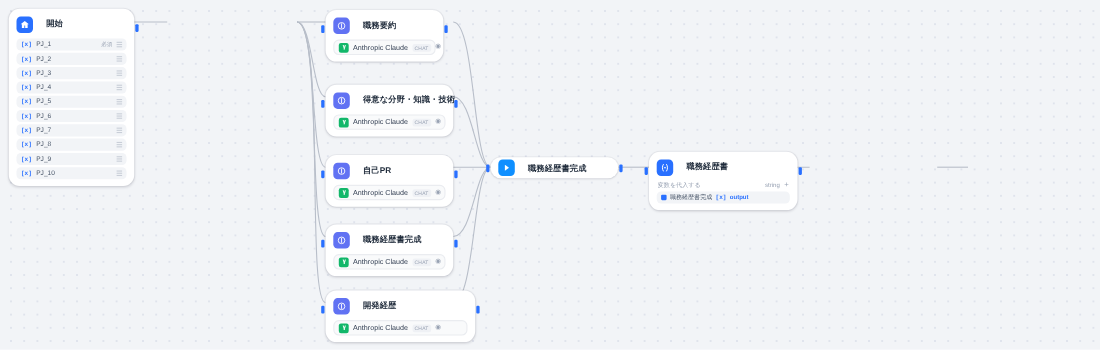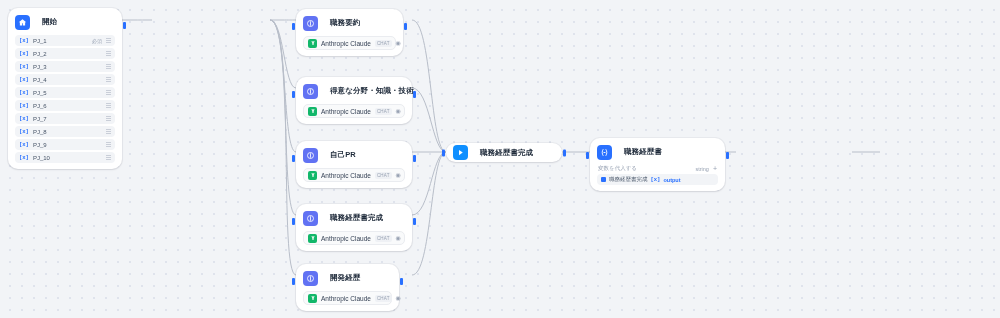--- a/index.html
+++ b/index.html
@@ -352,21 +352,21 @@
           </svg>
       </span>
       <span class="model-name">Anthropic Claude</span>
       <span class="model-tag">CHAT</span>
       <span class="model-eye">◉</span>
     </div>
     <span class="handle in hl"></span>
     <span class="handle out hl"></span>
   </div>
 
-  <div class="node" style="left:296px; top:264px; width:103px;">
+  <div class="node" style="left:296px; top:264px; width:136px;">
     <div class="node-head">
       <span class="nicon ic-llm">
         <svg width="9" height="9" viewBox="0 0 24 24" fill="none" stroke="#fff" stroke-width="2.2">
             <circle cx="12" cy="12" r="8"></circle>
             <path d="M12 6v12"></path>
           </svg>
       </span>
       <span class="ntitle">開発経歴</span>
     </div>
     <div class="model-box">

